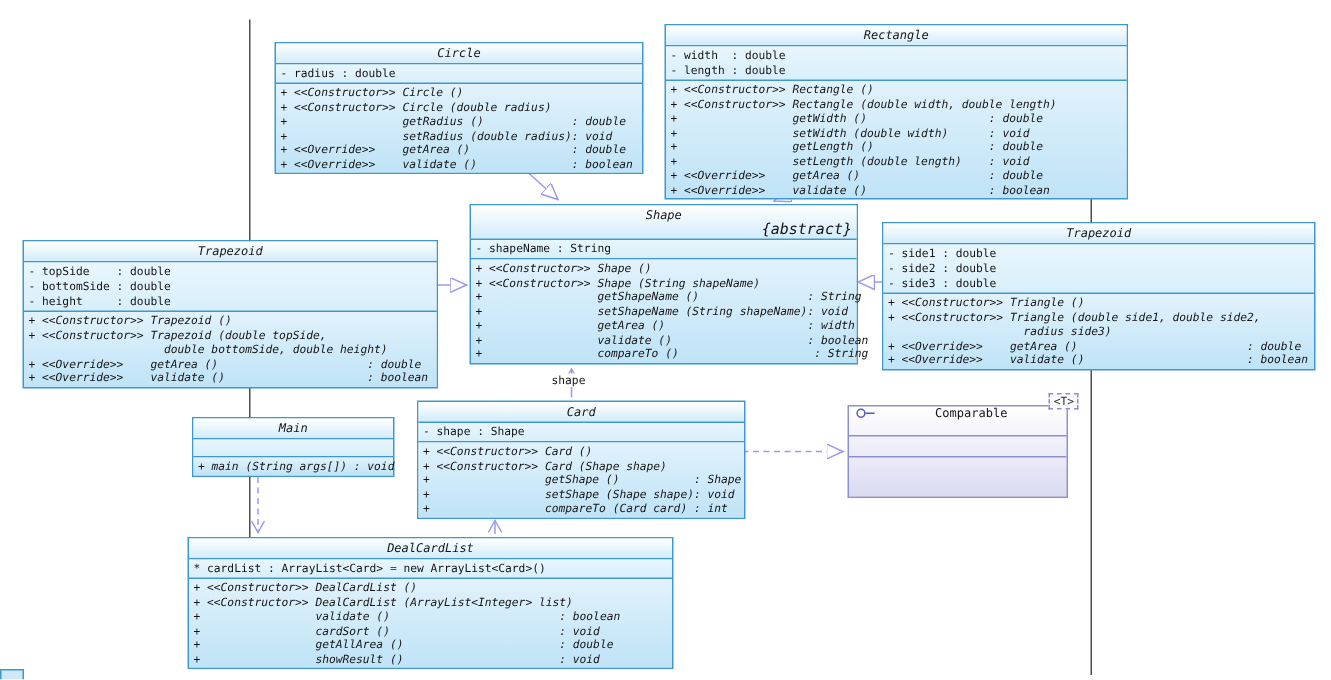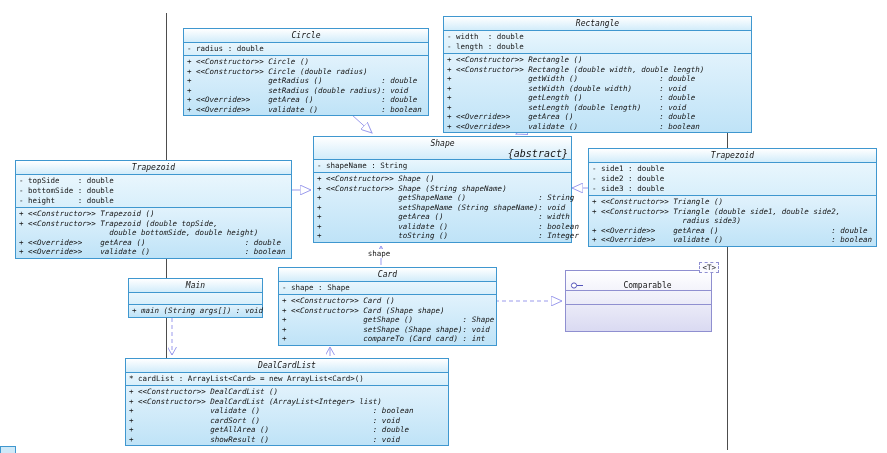--- a/index.html
+++ b/index.html
@@ -36,21 +36,21 @@
   .line{font-size:7.5px;line-height:9.5px;white-space:pre;}
   .attrs .line{line-height:10px;}
 
   .iface{
     position:absolute;z-index:2;left:565px;top:270px;width:145px;height:60px;
     border:1px solid #8f8fd0;
     background:linear-gradient(180deg,#ffffff 0%,#dadaf2 100%);
   }
   .icmp{border-bottom:1px solid #8f8fd0;}
   .icmp:last-child{border-bottom:none;}
-  .ititle{height:19px;display:flex;align-items:flex-end;}
+  .ititle{height:19px;display:flex;align-items:flex-start;}
   .ititle svg{margin-left:4px;}
   .ititle span{flex:1;text-align:center;font-size:8px;}
   .imid{height:13px;}
   .ibot{height:24px;}
   .itag{
     position:absolute;top:-9px;right:-8px;
     border:1px dashed #8f8fd0;background:#fbfbff;
     font-size:7.5px;line-height:9px;padding:0 2px;color:#333;
   }
   .assoc-label{
@@ -167,21 +167,21 @@
       <div class="cmp attrs">
         <div class="line">- shapeName : String</div>
       </div>
       <div class="cmp methods">
         <div class="line">+ &lt;&lt;Constructor&gt;&gt; Shape ()</div>
         <div class="line">+ &lt;&lt;Constructor&gt;&gt; Shape (String shapeName)</div>
         <div class="line">+                 getShapeName ()                : String</div>
         <div class="line">+                 setShapeName (String shapeName): void</div>
         <div class="line">+                 getArea ()                     : width</div>
         <div class="line">+                 validate ()                    : boolean</div>
-        <div class="line">+                 toString ()                    : Integer</div>
+        <div class="line">+                 compareTo ()                    : String</div>
       </div>
     </div>
     <div class="uml-class" style="left: 588px; top: 148px; width: 287px;">
       <div class="cmp title">
         <div class="title-text">Trapezoid</div>
       </div>
       <div class="cmp attrs">
         <div class="line">- side1 : double</div>
         <div class="line">- side2 : double</div>
         <div class="line">- side3 : double</div>

